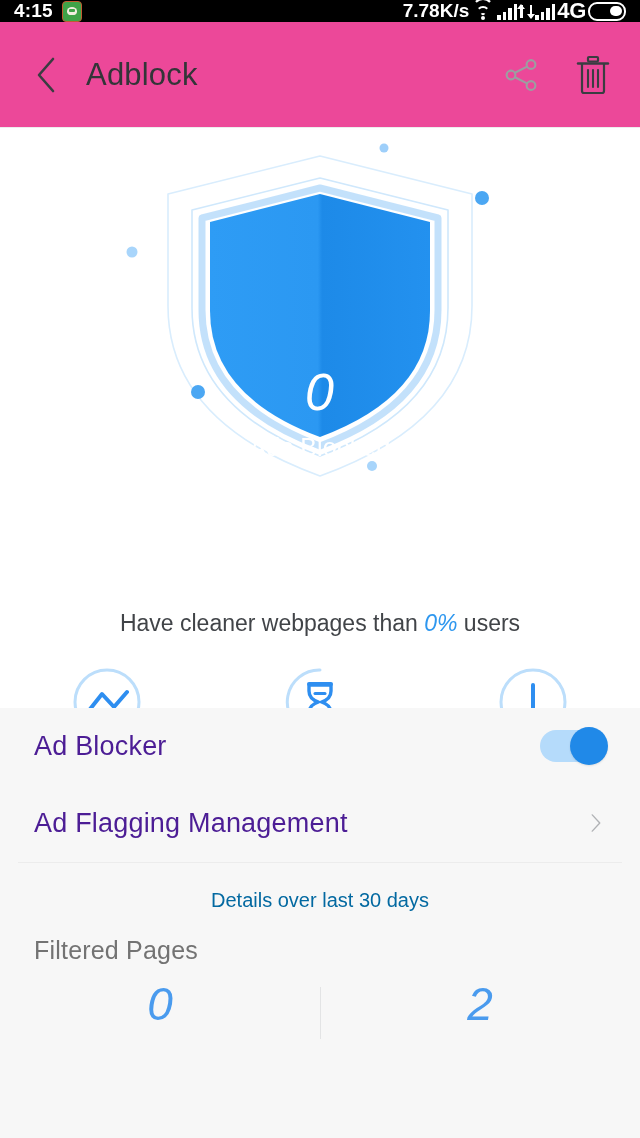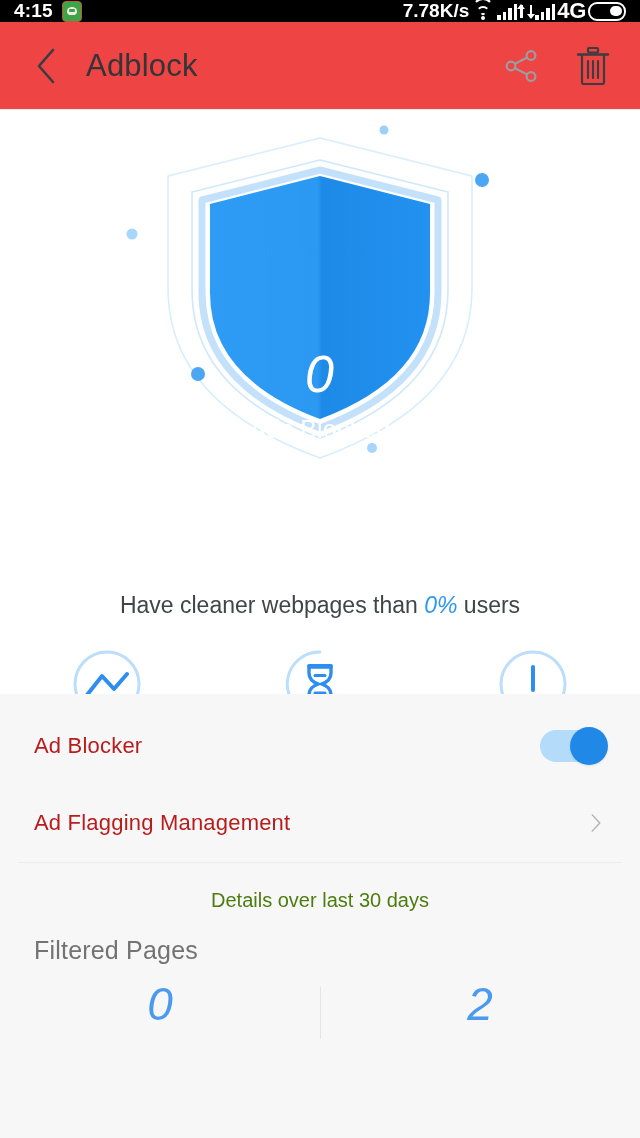--- a/index.html
+++ b/index.html
@@ -75,21 +75,21 @@
     width:38px; height:19px; border:2px solid #fff; border-radius:9px;
     position:relative; display:flex; align-items:center;
   }
   .battery::after {
     content:""; position:absolute; right:2.5px; top:2.5px; bottom:2.5px;
     width:12px; border-radius:6px; background:#fff;
   }
 
   
   .appbar {
-    height:88px; background:#ef4444; display:flex; align-items:center;
+    height:106px; background:#ec4899; display:flex; align-items:center;
     padding:0 24px; border-bottom:1px solid #ececed;
   }
   .back-btn {
     width:44px; height:44px; display:flex; align-items:center;
     justify-content:center; cursor:pointer;
   }
   .back-btn svg { display:block; }
   .appbar-title {
     font-size:31px; color:#333538; margin-left:18px; letter-spacing:.2px;
   }
@@ -127,21 +127,21 @@
   .stat { flex:1; display:flex; flex-direction:column; align-items:center; }
   .stat-ring { width:72px; height:72px; position:relative; }
 
   
   .settings { position:absolute; top:708px; left:0; right:0; background:#f7f7f7; }
   .row {
     display:flex; align-items:center; padding:0 34px; position:relative;
     cursor:pointer;
   }
   .row-main { flex:1; }
-  .row-title { font-size:22px; color:#b91c1c; letter-spacing:.2px; }
+  .row-title { font-size:27px; color:#4c1d95; letter-spacing:.2px; }
   .row-sub { font-size:19px; color:#b2b4b6; margin-top:9px; }
   .row-adblocker { height:76px; }
   .row-powerful { height:96px; align-items:flex-start; padding-top:18px; }
   .row-flagging { height:78px; }
 
   .toggle { width:66px; height:32px; border-radius:16px; position:relative; flex:0 0 auto; }
   .toggle .knob {
     position:absolute; width:38px; height:38px; border-radius:50%; top:-3px;
     box-shadow:0 1px 2px rgba(0,0,0,.10);
   }
@@ -149,21 +149,21 @@
   .toggle.on .knob { right:-2px; background:#2089e8; }
   .toggle.off { background:#e6e7e8; }
   .toggle.off .knob { left:-2px; background:#c7c8c9; }
   .toggle-wrap { margin-top:6px; }
 
   .chevron-right { width:20px; height:20px; flex:0 0 auto; }
 
   .divider { height:1px; background:#ececec; margin:0 18px; }
 
   .details-note {
-    text-align:center; font-size:20px; color:#4d7c0f; padding:26px 0 10px;
+    text-align:center; font-size:20px; color:#0369a1; padding:26px 0 10px;
   }
 
   .filtered-title {
     font-size:25px; color:#737373; padding:14px 34px 0; letter-spacing:.2px;
   }
 
   .counters { display:flex; margin-top:16px; position:relative; }
   .counter { flex:1; text-align:center; }
   .counter-num {
     font-size:46px; color:#4a9bee; font-style:italic; line-height:1;

